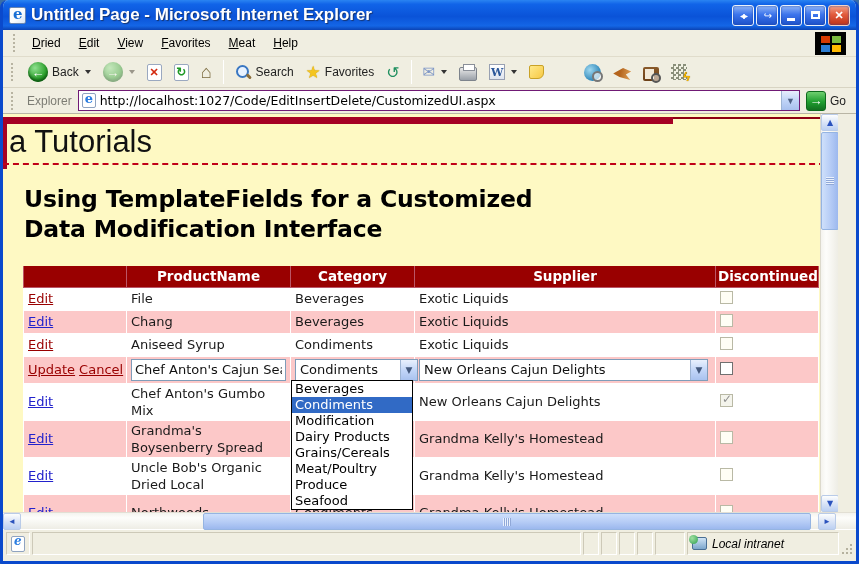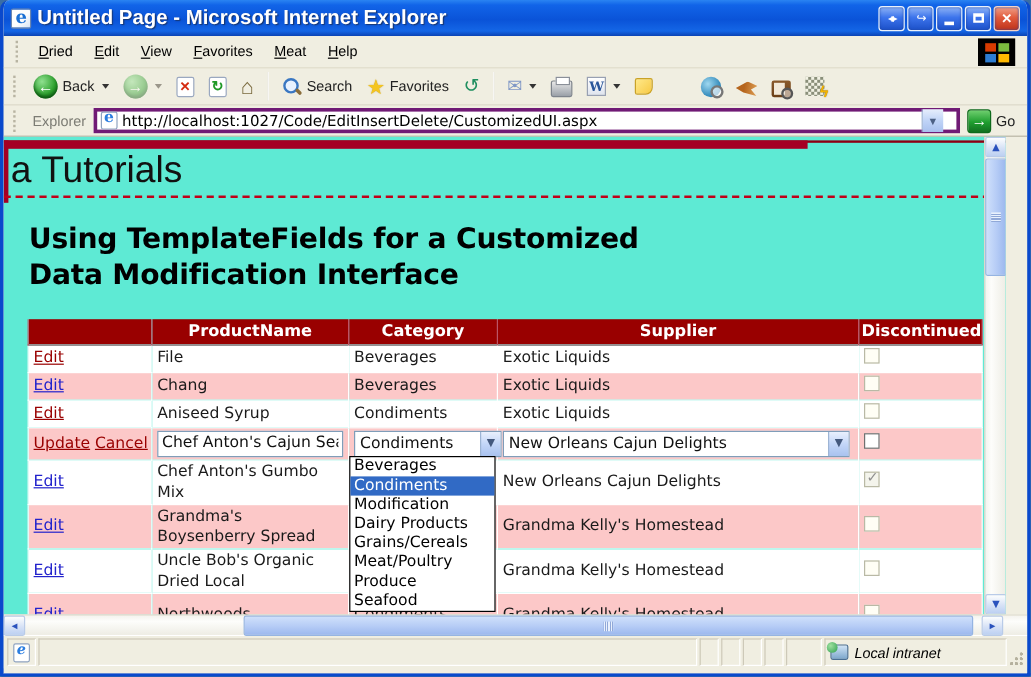--- a/index.html
+++ b/index.html
@@ -59,31 +59,31 @@
   .bird-ic { width:18px; height:12px; margin-top:4px; background:linear-gradient(100deg,#b5651d 40%,#e0a35a); clip-path:polygon(0 45%,55% 0,100% 30%,70% 55%,95% 100%,35% 75%); }
   .book-ic { width:16px; height:14px; margin-top:3px; background:linear-gradient(#8a5a2b,#6b3f17); border-radius:2px; position:relative; }
   .book-ic::before { content:""; position:absolute; left:2px; top:2px; width:9px; height:10px; background:#f2e9d8; }
   .book-ic::after { content:""; position:absolute; right:-2px; bottom:-2px; width:6px; height:6px; border:2px solid #555; border-radius:50%; background:#fff8; }
   .matrix-ic { width:16px; height:16px; background:repeating-conic-gradient(#8a8f7a 0 25%, #f2f2e4 0 50%) 0 0/5px 5px; position:relative; }
   .matrix-ic::after { content:"ϟ"; position:absolute; right:-3px; bottom:-4px; color:#f4b400; font-weight:bold; font-size:13px; text-shadow:0 0 1px #7a5800; }
 
   
   .addressbar { height:26px; background:#f0eee1; display:flex; align-items:center; padding:2px 4px 2px 8px; gap:6px; border-bottom:1px solid #b9b5a5; }
   .addr-label { font-size:12px; color:#7c7c74; }
-  .addr-field { flex:1; height:21px; background:#fff; border:3px solid #701a75; display:flex; align-items:center; padding:0 11px 0 3px; gap:4px; }
+  .addr-field { flex:1; height:21px; background:#fff; border:1px solid #701a75; display:flex; align-items:center; padding:0 0 0 3px; gap:4px; }
   .addr-doc { width:14px; height:15px; background:#fff; border:1px solid #8fa3c0; border-radius:2px; position:relative; flex:0 0 auto; }
   .addr-doc::after { content:"e"; position:absolute; left:2px; top:-3px; color:#2a7de0; font-weight:bold; font-size:13px; font-family:"DejaVu Serif",serif; }
   .addr-url { font-size:12.5px; color:#000; font-family:"DejaVu Sans",sans-serif; white-space:nowrap; overflow:hidden; flex:1; }
   .addr-drop { width:18px; height:19px; background:linear-gradient(180deg,#e7eefc,#c0d4f7 50%,#a8c0ee); border-left:1px solid #9db4d4; display:flex; align-items:center; justify-content:center; color:#4d6185; font-size:9px; }
   .go-btn { display:flex; align-items:center; gap:4px; padding-right:6px; }
   .go-ic { width:20px; height:20px; border-radius:3px; background:linear-gradient(180deg,#6fcf6f,#1f9e2f 55%,#127020); color:#fff; font-weight:bold; display:flex; align-items:center; justify-content:center; font-size:13px; border:1px solid #0e6a1c; }
   .go-label { font-size:12px; color:#222; }
 
   
-  .content { position:relative; height:398px; background:#5eead4; width:835px; overflow:hidden; font-family:"DejaVu Sans",sans-serif; }
+  .content { position:relative; height:398px; background:#fef9c3; width:835px; overflow:hidden; font-family:"DejaVu Sans",sans-serif; }
   .red-topline { position:absolute; left:0; top:3px; width:100%; height:2px; background:#8d0013; }
   .red-topbar { position:absolute; left:0; top:3px; width:670px; height:7px; background:#a50024; }
   .red-leftstrip { position:absolute; left:0; top:3px; width:4px; height:52px; background:#a50024; }
   .masthead-title { position:absolute; left:6px; top:10px; font-size:31px; color:#111; font-family:"Liberation Sans",sans-serif; letter-spacing:0; }
   .breadcrumb { position:absolute; left:200px; top:11px; width:390px; font-size:13px; font-weight:bold; color:#222; line-height:16px; }
   .crumb-link { color:#a50024; text-decoration:underline; }
   .crumb-sep { color:#333; }
   .crumb-current { color:#3d3d3d; }
   .dashed-line { position:absolute; left:0; top:49px; width:832px; border-top:2px dashed #c00018; }
   .page-heading { position:absolute; left:21px; top:70px; width:580px; font-size:23.5px; font-weight:bold; color:#000; line-height:30px; white-space:pre-line; font-family:"DejaVu Sans",sans-serif; letter-spacing:-0.2px; }

